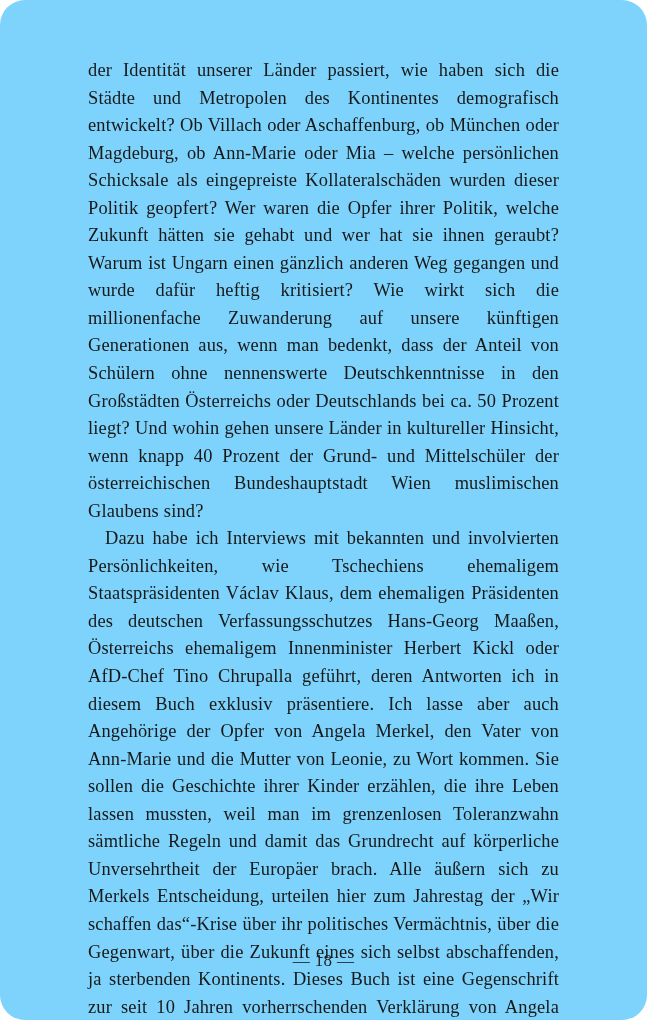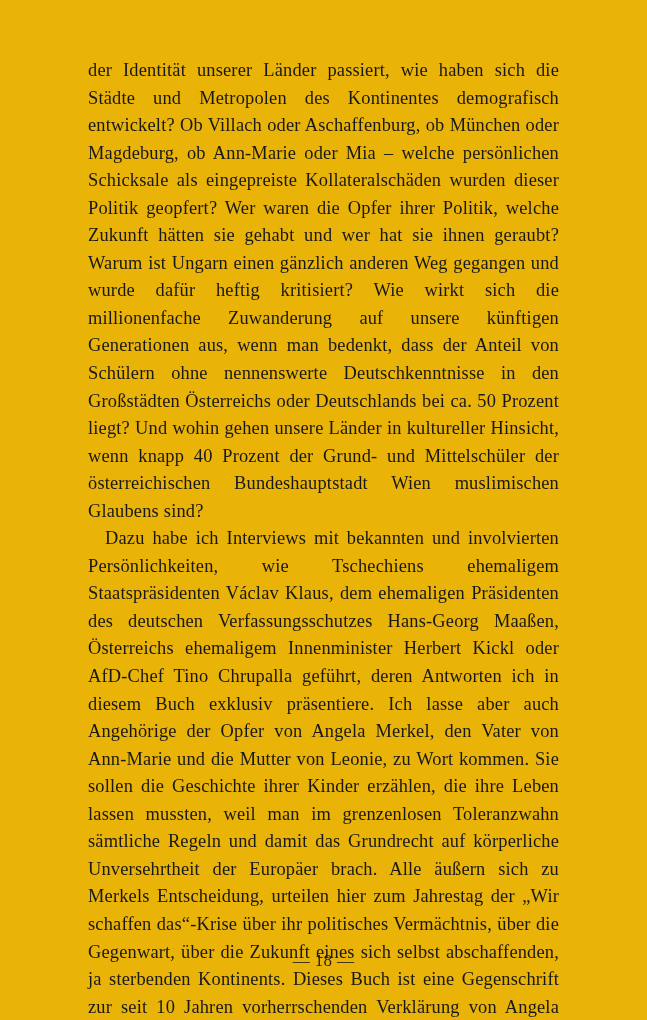--- a/index.html
+++ b/index.html
@@ -13,22 +13,23 @@
     background: #ffffff;
     font-family: "Liberation Serif", "DejaVu Serif", serif;
     color: #1a1a1a;
     overflow: hidden;
   }
 
   .page {
     position: relative;
     width: 647px;
     height: 1020px;
-    background: #eab308;
+    background: #7dd3fc;
     box-sizing: border-box;
+    border-radius: 25px;
   }
 
   .text-block {
     position: absolute;
     left: 88px;
     top: 57px;
     width: 471px;
   }
 
   .para {

